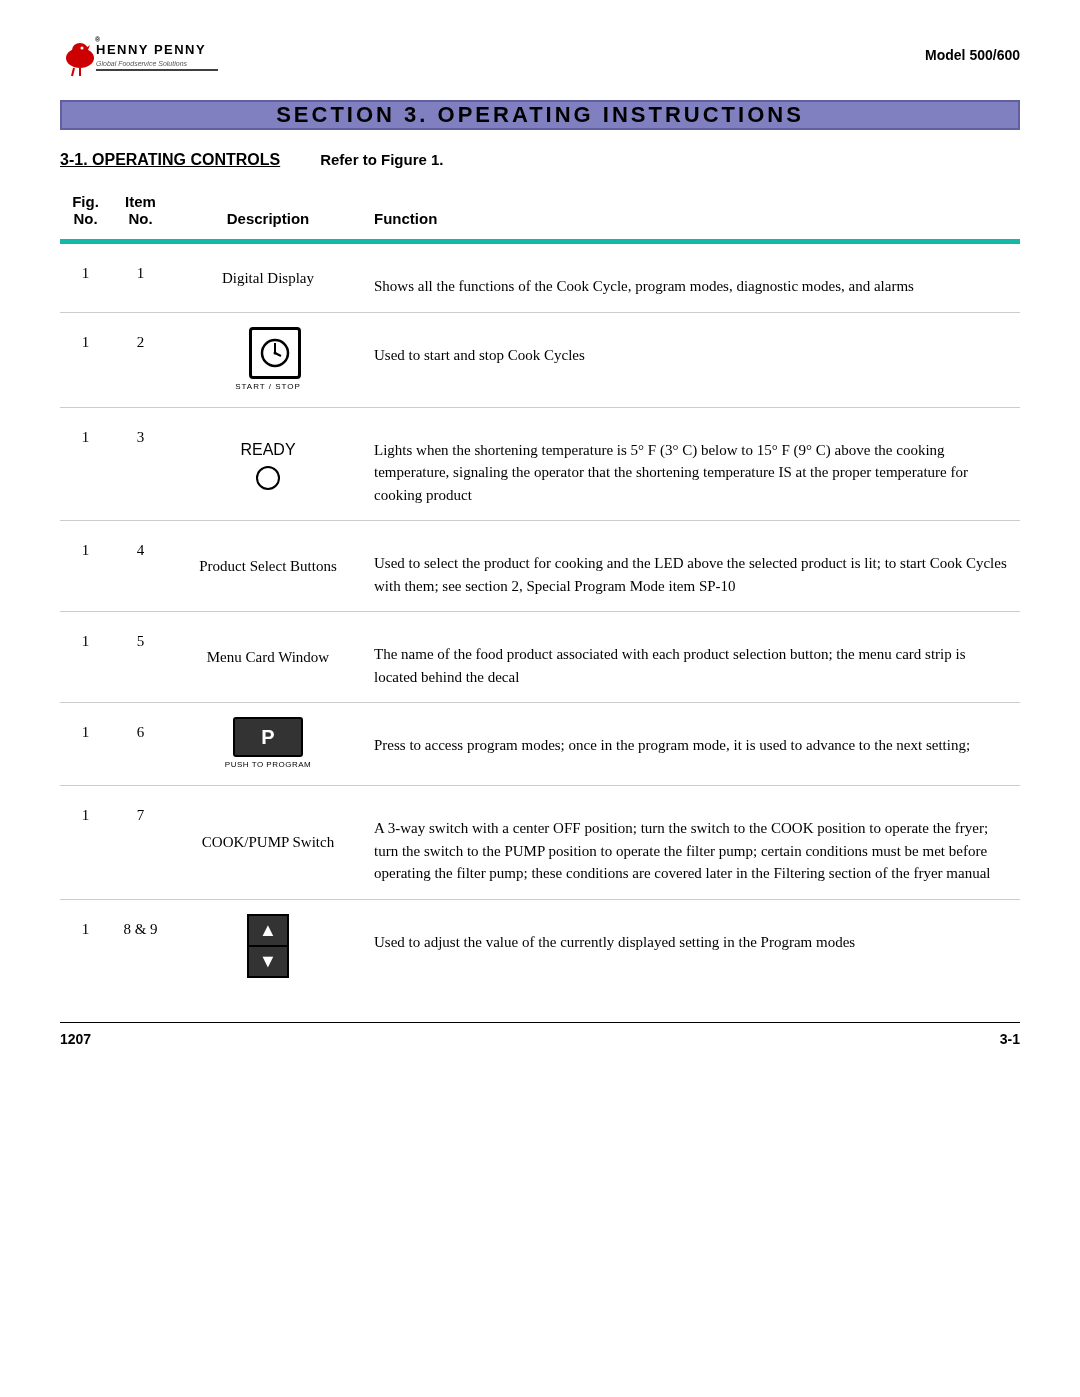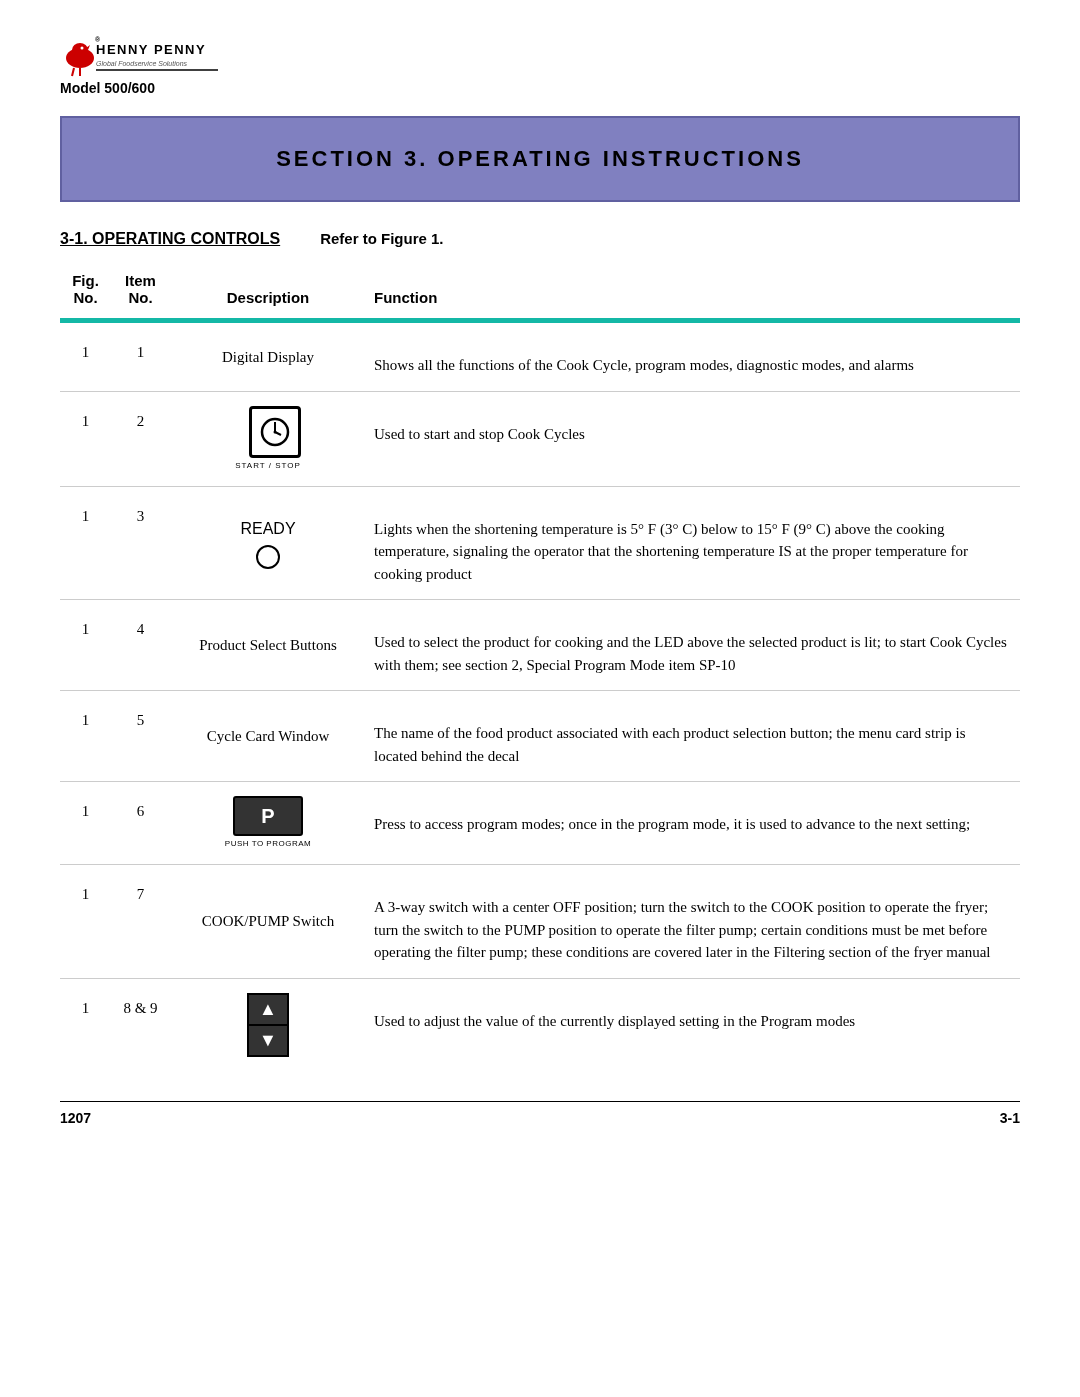--- a/index.html
+++ b/index.html
@@ -17,43 +17,42 @@
       width: 100%;
       min-height: 1397px;
       padding: 30px 60px 40px 60px;
       position: relative;
     }
 
     
     .header {
       display: flex;
       justify-content: space-between;
-      align-items: flex-start;
+      align-items: center;
       margin-bottom: 20px;
-      flex-direction: column;
     }
 
     .logo-area {
       display: flex;
       flex-direction: column;
       align-items: flex-start;
     }
 
     .model-number {
       font-family: Arial, sans-serif;
       font-weight: bold;
       font-size: 14px;
     }
 
     
     .section-title-bar {
       background: #8080c0;
       text-align: center;
-      padding: 28px 20px;
-      margin-bottom: 28px;
+      padding: 0 20px;
+      margin-bottom: 21px;
       border: 2px solid #6060a0;
     }
 
     .section-title-text {
       font-family: Arial, sans-serif;
       font-weight: bold;
       font-size: 22px;
       letter-spacing: 3px;
       color: #000;
     }
@@ -355,21 +354,21 @@
         </tr>
         <tr style="border-top: 1px solid rgb(204, 204, 204);">
           <td class="num">1</td>
           <td class="num">4</td>
           <td class="desc"><span>Product Select Buttons</span></td>
           <td class="func">Used to select the product for cooking and the LED above the selected product is lit; to start Cook Cycles with them; see section 2, Special Program Mode item SP-10</td>
         </tr>
         <tr style="border-top: 1px solid rgb(204, 204, 204);">
           <td class="num">1</td>
           <td class="num">5</td>
-          <td class="desc"><span>Cycle Card Window</span></td>
+          <td class="desc"><span>Menu Card Window</span></td>
           <td class="func">The name of the food product associated with each product selection button; the menu card strip is located behind the decal</td>
         </tr>
         <tr style="border-top: 1px solid rgb(204, 204, 204);">
           <td class="num">1</td>
           <td class="num">6</td>
           <td class="desc"><div class="push-to-program-btn">
       <div class="program-btn-box">
         <span class="program-btn-p">P</span>
       </div>
       <span class="push-to-program-label">PUSH TO PROGRAM</span>

